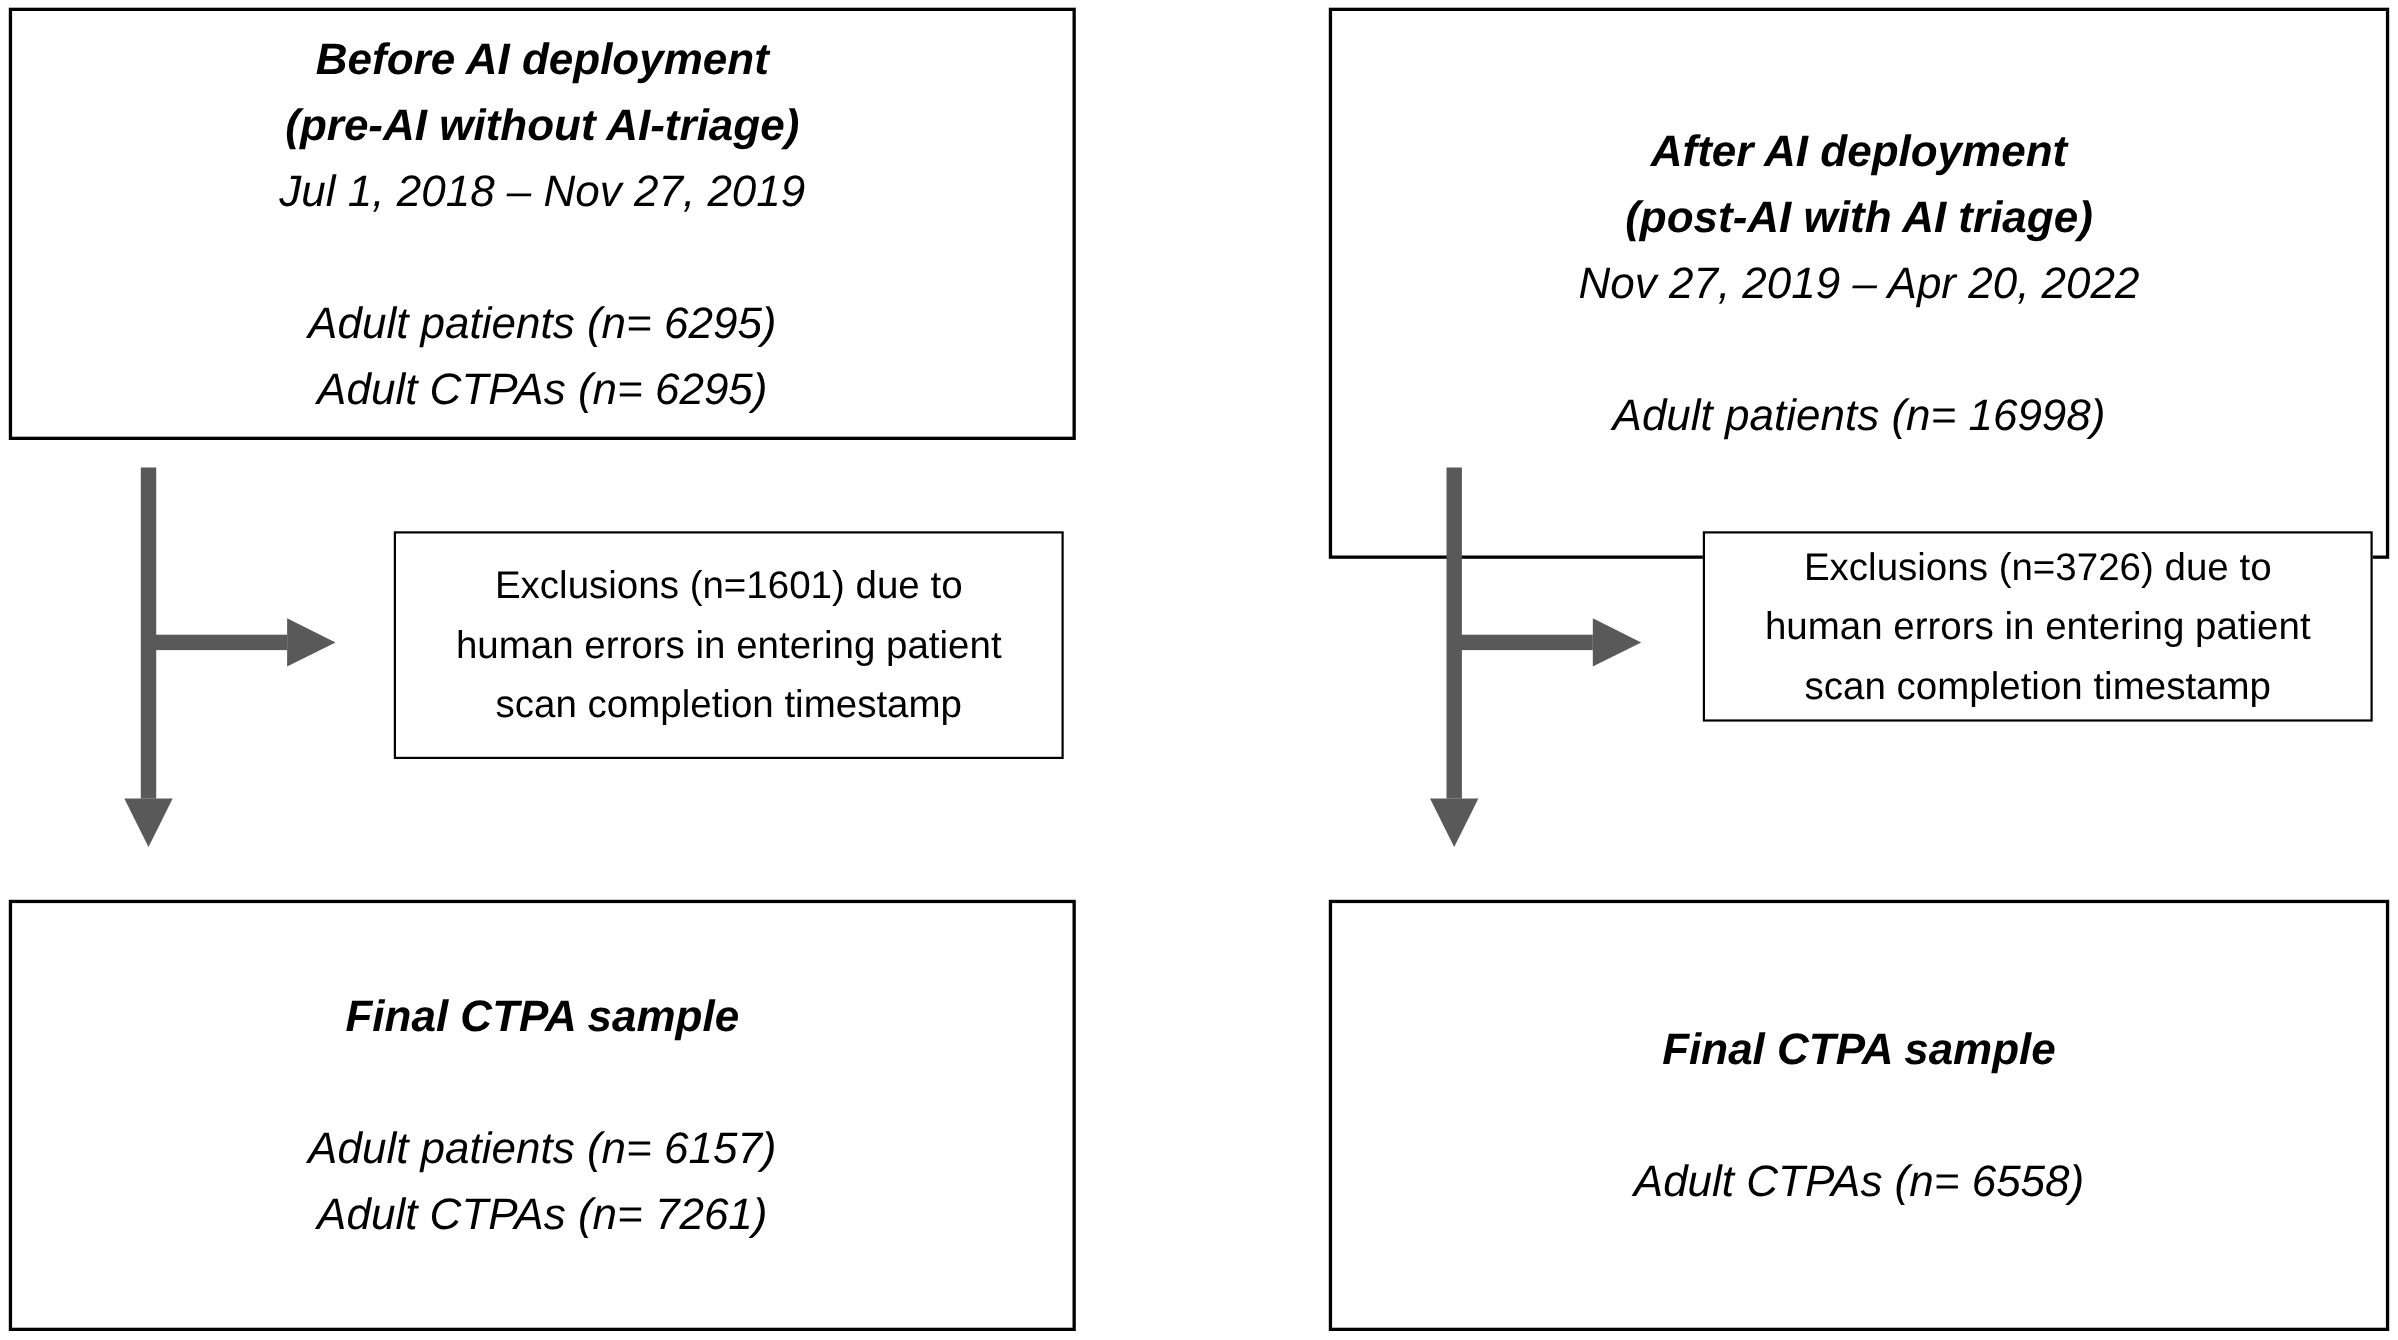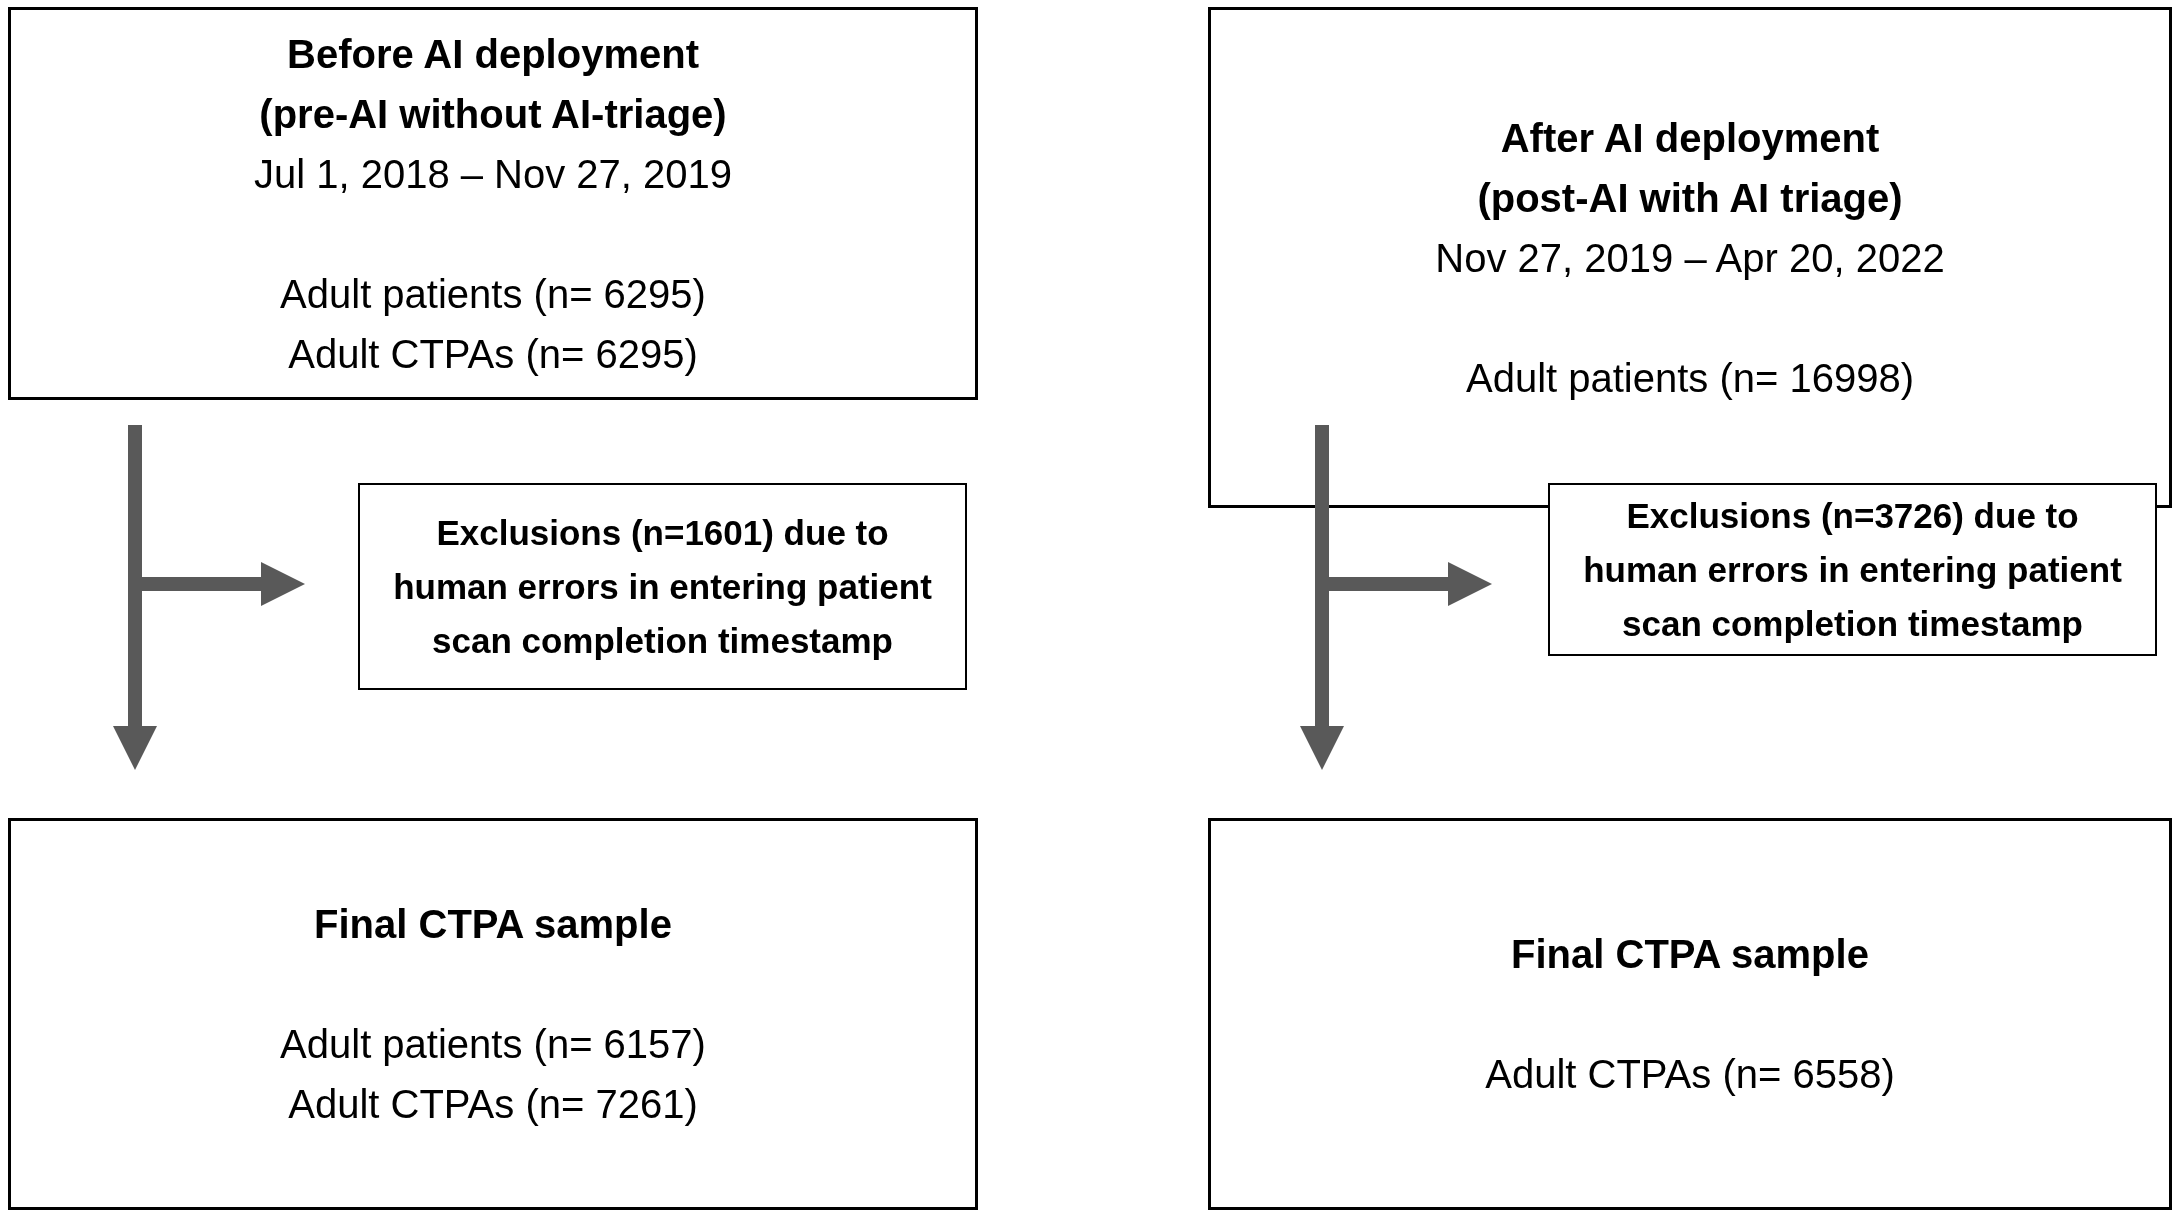--- a/index.html
+++ b/index.html
@@ -24,30 +24,30 @@
     display: flex;
     flex-direction: column;
     justify-content: center;
     align-items: center;
     text-align: center;
   }
   .main-box .line {
     font-size: 40px;
     line-height: 60px;
     white-space: nowrap;
+    font-style: italic;
   }
   .main-box .spacer {
     height: 60px;
   }
   .bold {
     font-weight: bold;
   }
   .excl-box {
     border-width: 2px;
-    font-weight: bold;
   }
   .excl-box .line {
     font-size: 35px;
     line-height: 54px;
     white-space: nowrap;
   }
   
   .top-left     { left: 8px;    top: 7px;   width: 970px; height: 393px; }
   .top-right    { left: 1208px; top: 7px;   width: 964px; height: 501px; }
   .excl-left    { left: 358px;  top: 483px; width: 609px; height: 207px; }

